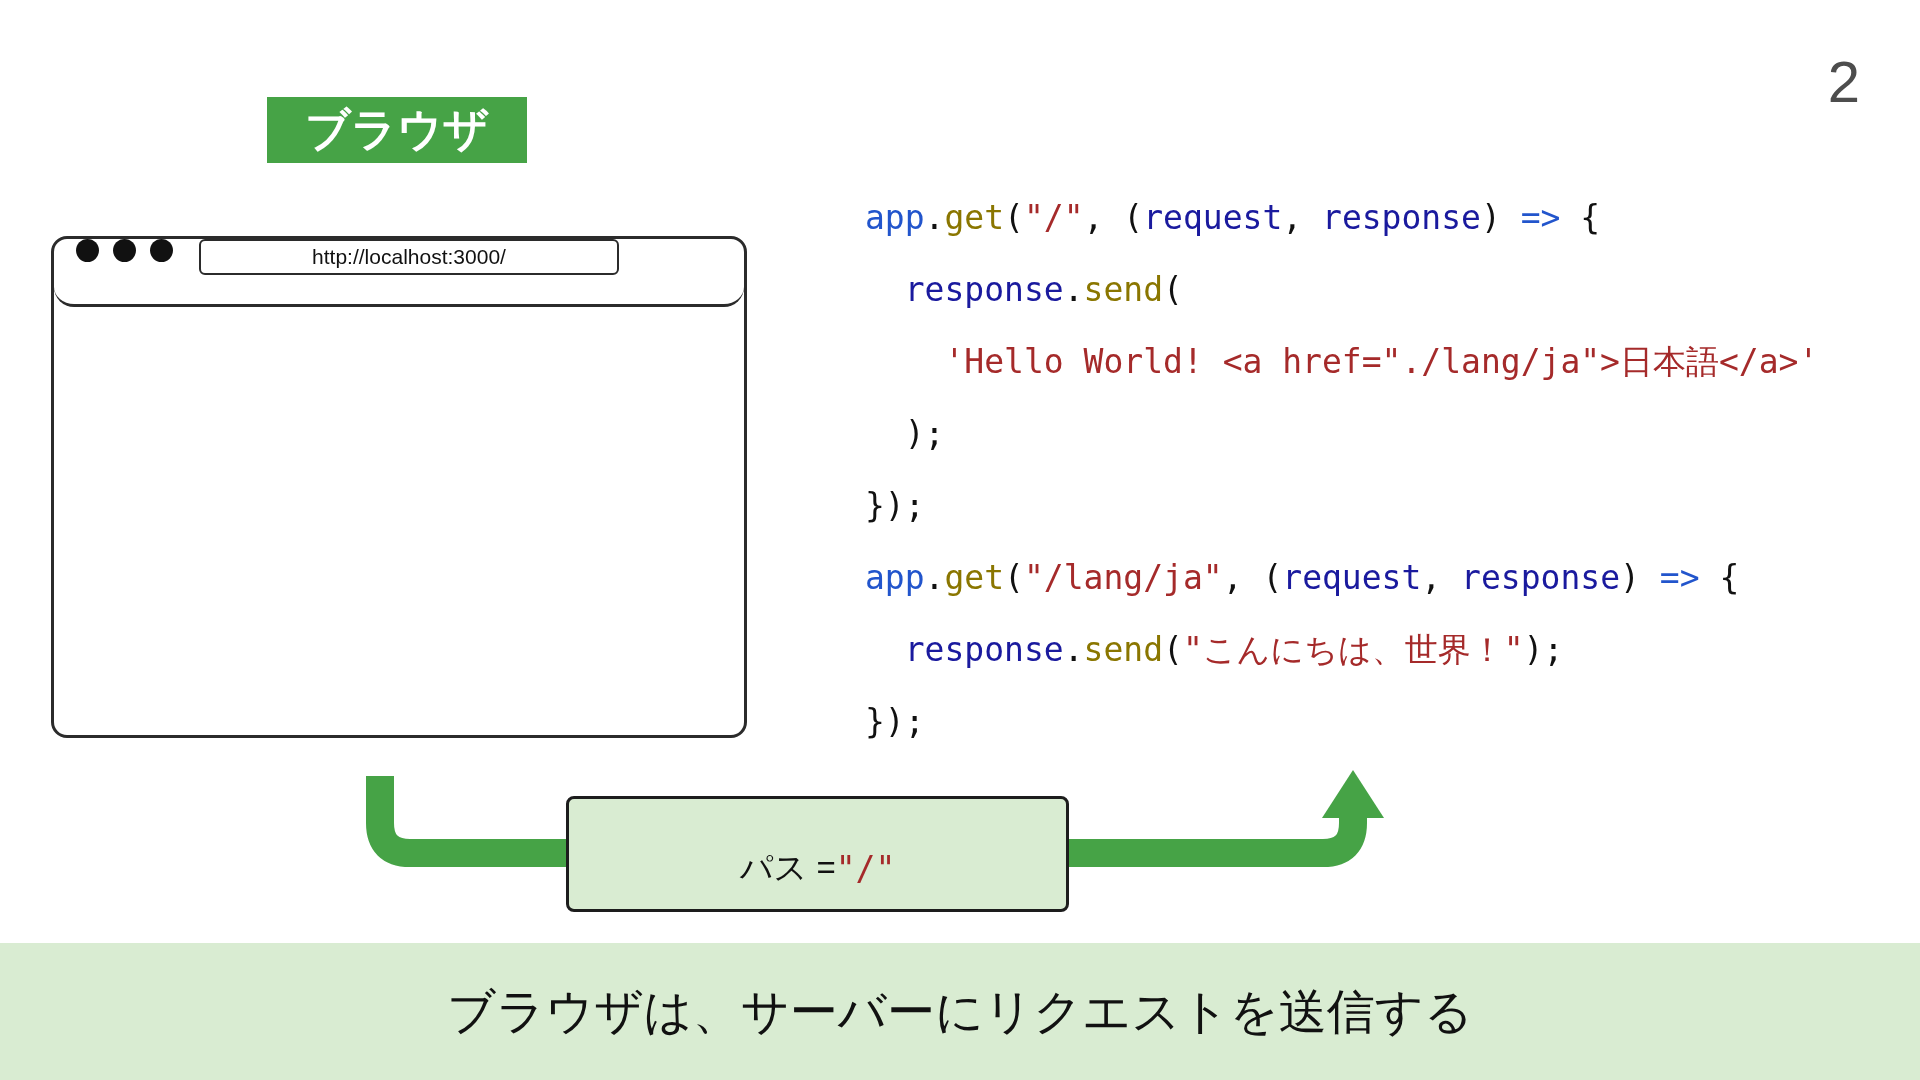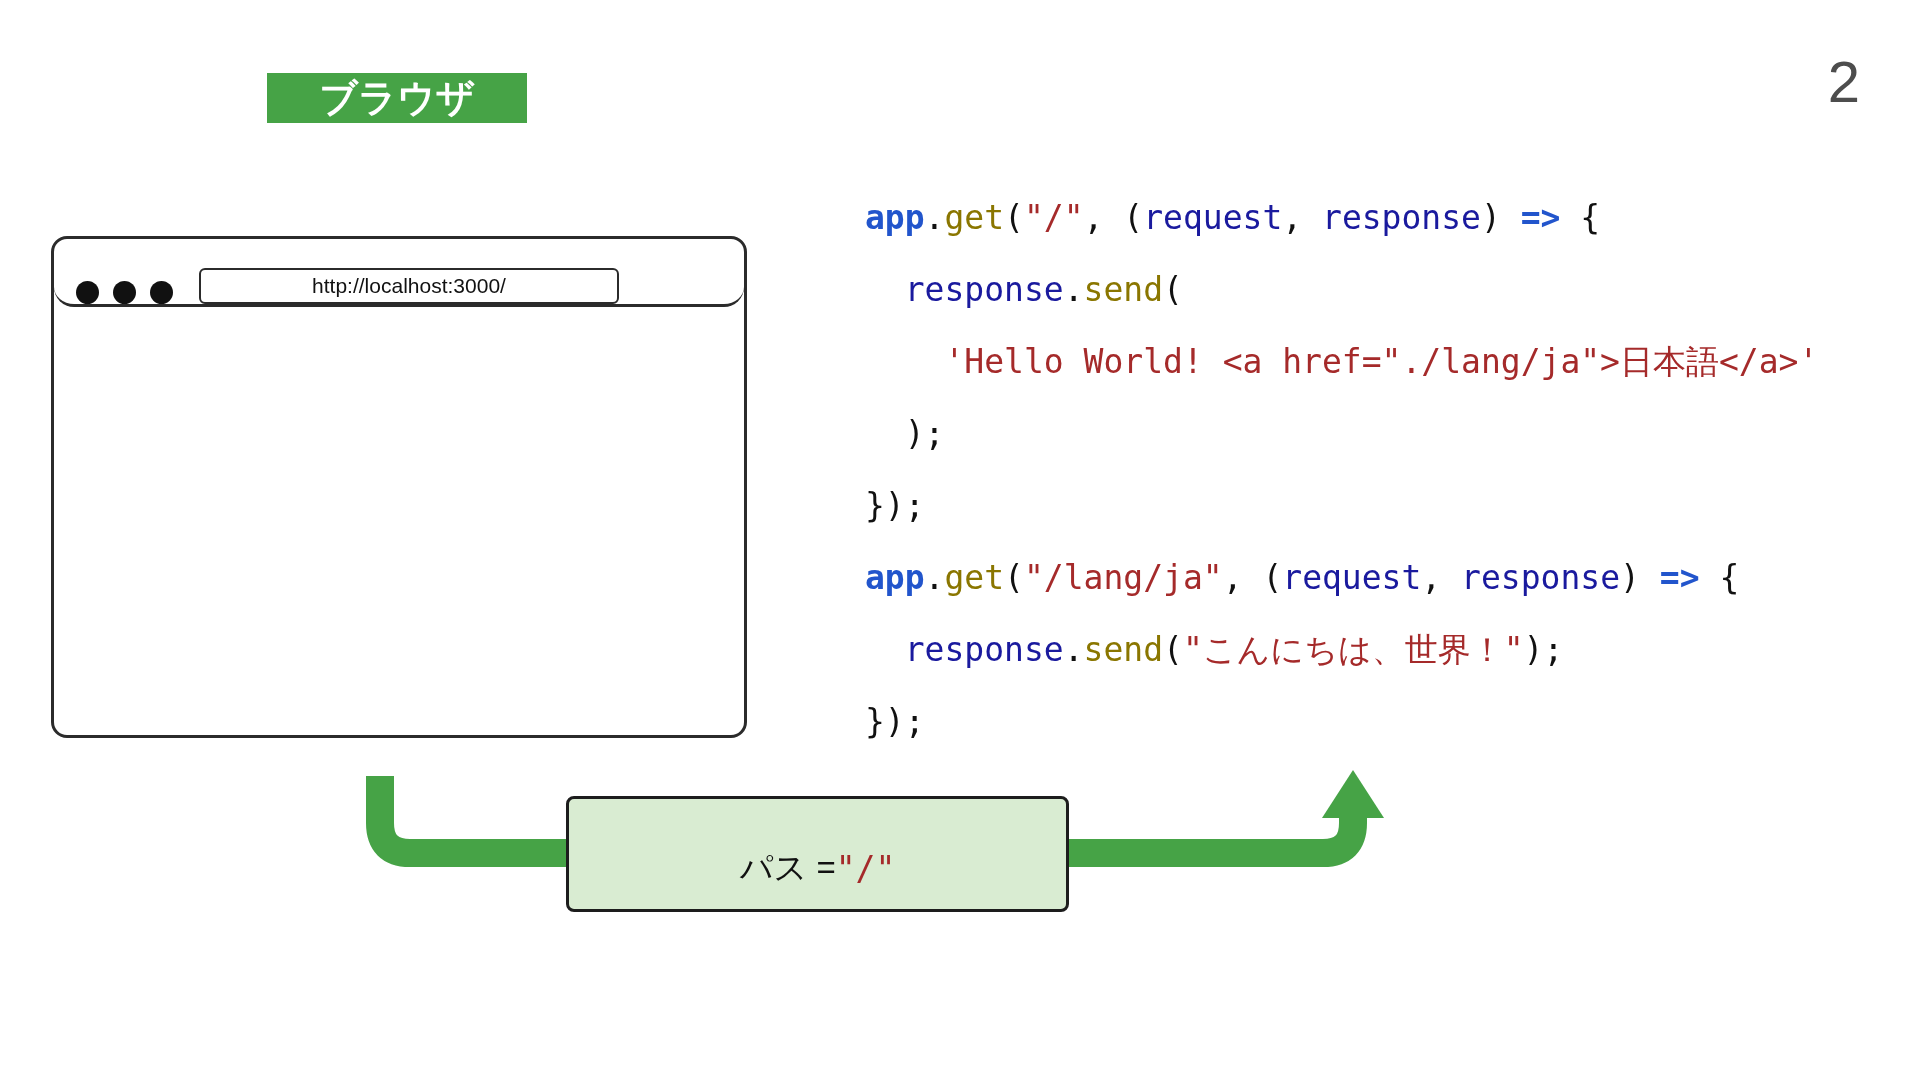--- a/index.html
+++ b/index.html
@@ -17,59 +17,59 @@
   html,body{margin:0;padding:0;}
   body{
     width:1920px;height:1080px;overflow:hidden;position:relative;
     background:#ffffff;
     font-family:"Liberation Sans","DejaVu Sans",sans-serif;
     color:var(--ink);
   }
   .slide{position:absolute;inset:0;}
 
   .chip{
-    position:absolute;height:50px;
+    position:absolute;height:66px;
     background:var(--green);color:#ffffff;
-    font-weight:bold;font-size:38px;
-    display:flex;align-items:center;justify-content:center;
+    font-weight:bold;font-size:45px;
+    display:flex;align-items:center;justify-content:center;margin-top:24px;
   }
   .browser-chip{left:267px;top:73px;width:260px;}
   .server-chip{left:1016px;top:73px;width:692px;}
 
   .page-number{
     position:absolute;top:48px;right:60px;
     font-size:58px;color:#4d4d4d;
   }
 
   .browser-window{
     position:absolute;left:51px;top:236px;width:696px;height:502px;
     border:3px solid #2b2b2b;border-radius:16px;background:#ffffff;
   }
   .titlebar{
     height:68px;border-bottom:3px solid #2b2b2b;
-    display:flex;align-items:flex-end;border-radius:20px;
+    display:flex;align-items:flex-start;border-radius:20px;
   }
   .dots{display:flex;gap:14px;margin-left:22px;}
   .dot{width:23px;height:23px;border-radius:50%;background:#111111;}
   .urlbar{
     margin-left:26px;width:420px;height:36px;
     border:2px solid #2b2b2b;border-radius:6px;
     font-size:21px;display:flex;align-items:center;justify-content:center;
     color:#111111;background:#ffffff;
   }
   .viewport{height:443px;}
 
   .code-block{
     position:absolute;left:865px;top:182px;
     font-family:"DejaVu Sans Mono",monospace;
     font-size:33px;line-height:72px;white-space:pre;
   }
   .code-line{white-space:pre;}
   .tok-plain{color:var(--ink);}
-  .tok-blue{color:var(--code-blue);font-weight:bold;}
+  .tok-blue{color:var(--code-blue);font-weight:normal;}
   .tok-navy{color:var(--code-navy);}
   .tok-olive{color:var(--code-olive);}
   .tok-red{color:var(--code-red);}
 
   .arrow-svg{position:absolute;left:0;top:0;width:1920px;height:1080px;}
   .arrow-path{stroke:var(--green);stroke-width:28px;fill:none;}
   .arrow-head{fill:var(--green);}
 
   .path-box{
     position:absolute;left:566px;top:796px;width:503px;height:116px;
@@ -125,14 +125,17 @@
   </div>
 
   <div class="code-block"><div class="code-line"><span class="tok-blue">app</span><span class="tok-plain">.</span><span class="tok-olive">get</span><span class="tok-plain">(</span><span class="tok-red">"/"</span><span class="tok-plain">, (</span><span class="tok-navy">request</span><span class="tok-plain">, </span><span class="tok-navy">response</span><span class="tok-plain">) </span><span class="tok-blue">=&gt;</span><span class="tok-plain"> {</span></div><div class="code-line"><span class="tok-plain">  </span><span class="tok-navy">response</span><span class="tok-plain">.</span><span class="tok-olive">send</span><span class="tok-plain">(</span></div><div class="code-line"><span class="tok-plain">    </span><span class="tok-red">'Hello World! &lt;a href="./lang/ja"&gt;日本語&lt;/a&gt;'</span></div><div class="code-line"><span class="tok-plain">  );</span></div><div class="code-line"><span class="tok-plain">});</span></div><div class="code-line"><span class="tok-blue">app</span><span class="tok-plain">.</span><span class="tok-olive">get</span><span class="tok-plain">(</span><span class="tok-red">"/lang/ja"</span><span class="tok-plain">, (</span><span class="tok-navy">request</span><span class="tok-plain">, </span><span class="tok-navy">response</span><span class="tok-plain">) </span><span class="tok-blue">=&gt;</span><span class="tok-plain"> {</span></div><div class="code-line"><span class="tok-plain">  </span><span class="tok-navy">response</span><span class="tok-plain">.</span><span class="tok-olive">send</span><span class="tok-plain">(</span><span class="tok-red">"こんにちは、世界！"</span><span class="tok-plain">);</span></div><div class="code-line"><span class="tok-plain">});</span></div></div>
 
   <div class="path-box">
     <span>パス = </span>
       <span class="path-value">"/"</span>
   </div>
 
 
+  <div class="banner">
+    <span>ブラウザは、サーバーにリクエストを送信する</span>
+  </div>
 
 </div>
 
 </body></html>

